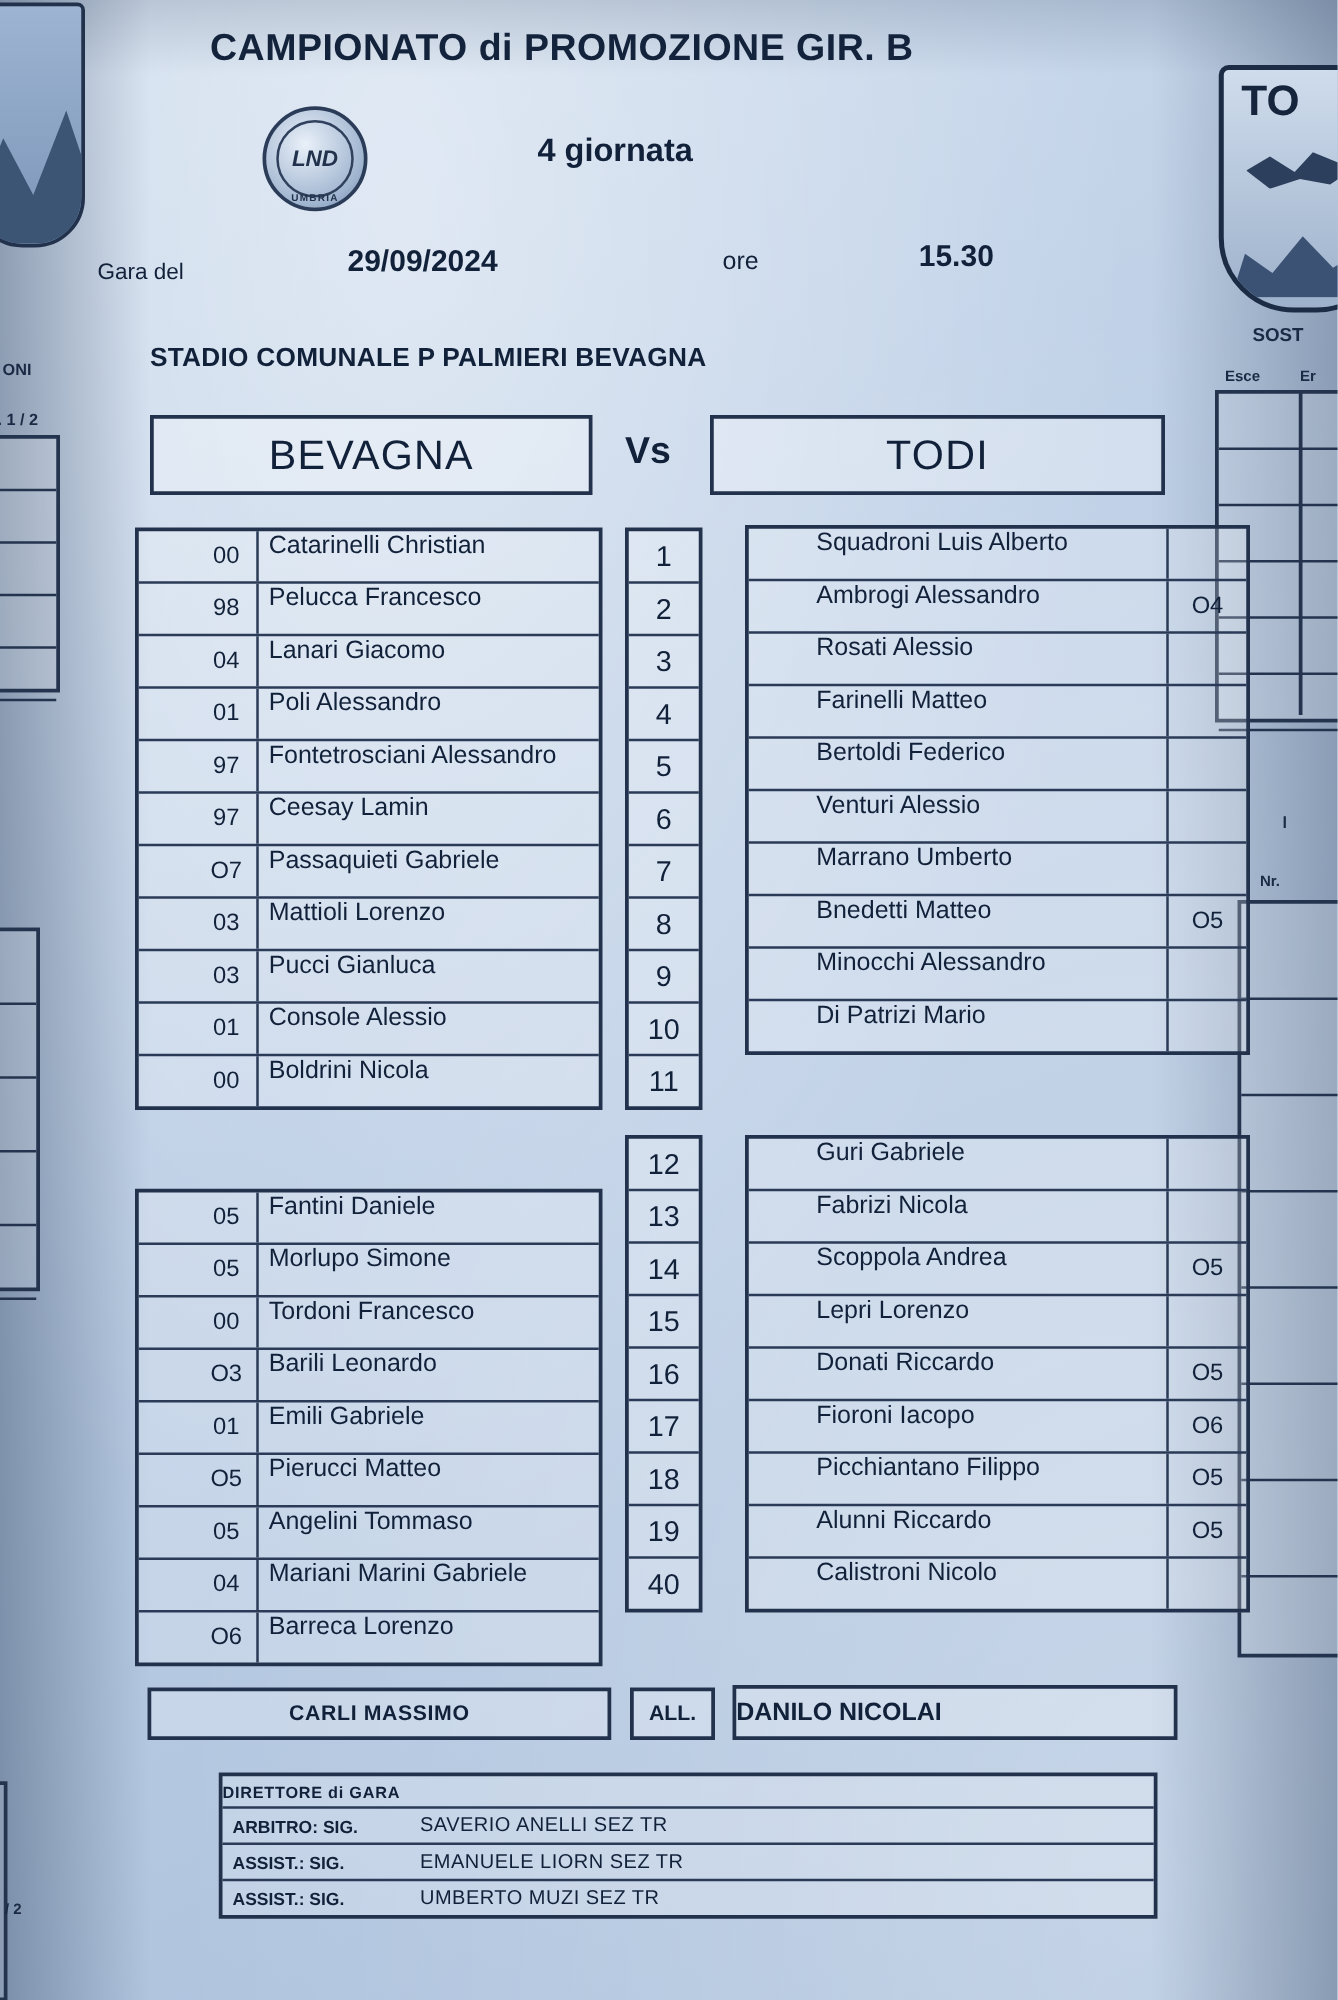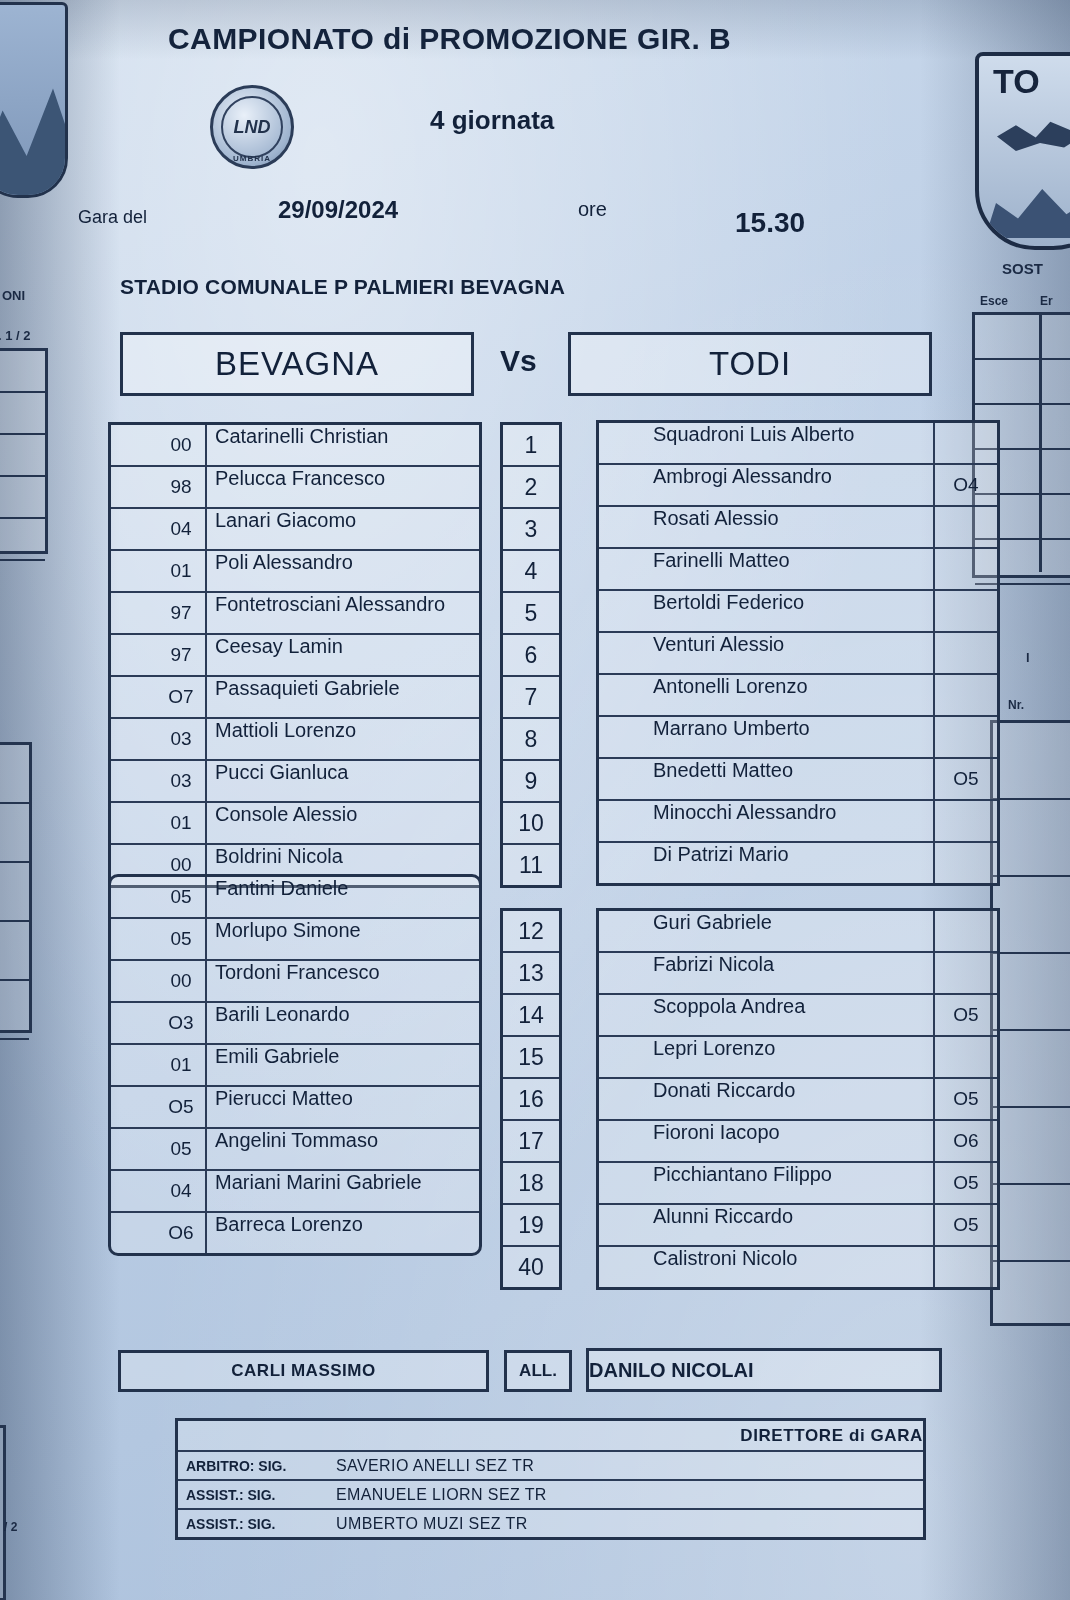--- a/index.html
+++ b/index.html
@@ -58,21 +58,21 @@
   .lnd-sub{
     position:absolute;left:0;right:0;bottom:3px;text-align:center;
     font-size:8px;font-weight:bold;color:#22324c;letter-spacing:1px;
   }
   .giornata{
     position:absolute;left:430px;top:105px;font-size:26px;font-weight:bold;
   }
   .gara-del{position:absolute;left:78px;top:207px;font-size:18px;}
   .gara-date{position:absolute;left:278px;top:196px;font-size:24px;font-weight:bold;}
   .ore-lbl{position:absolute;left:578px;top:198px;font-size:20px;}
-  .ore-val{position:absolute;left:735px;top:207px;font-size:28px;font-weight:bold;}
+  .ore-val{position:absolute;left:735px;top:192px;font-size:24px;font-weight:bold;}
   .stadio{position:absolute;left:120px;top:275px;font-size:21px;font-weight:bold;letter-spacing:.2px;}
 
   
   .crest-left{
     position:absolute;left:-22px;top:2px;width:84px;height:190px;
     background:linear-gradient(180deg,#9db4d2,#7d96b8);
     border:3px solid #22324c;
     border-radius:6px 6px 40px 40px;
     overflow:hidden;
   }
@@ -227,21 +227,21 @@
     display:flex;align-items:center;padding-left:0;
     font-size:20px;font-weight:bold;
   }
 
   
   .dg{
     position:absolute;left:175px;top:1418px;width:745px;
     border:3px solid #22324c;background:rgba(255,255,255,.22);
   }
   .dg-title{
-    text-align:right;font-size:17px;font-weight:bold;letter-spacing:.6px;
+    text-align:left;font-size:13px;font-weight:bold;letter-spacing:.6px;
     padding:5px 0 4px;border-bottom:2px solid #2b3b57;
   }
   .dg-row{
     display:flex;align-items:center;height:27px;border-bottom:2px solid #2b3b57;
   }
   .dg-row:last-child{border-bottom:none;}
   .dg-lbl{width:150px;padding-left:8px;font-size:14px;font-weight:bold;}
   .dg-val{flex:1;font-size:16px;letter-spacing:.4px;}
   .bottom-frag{
     position:absolute;left:4px;top:1520px;font-size:12px;font-weight:bold;color:#1b2a44;
@@ -408,42 +408,38 @@
     </div>
     <div class="row">
       <div class="cell-name">Bertoldi Federico</div>
       <div class="cell-tag"></div>
     </div>
     <div class="row">
       <div class="cell-name">Venturi Alessio</div>
       <div class="cell-tag"></div>
     </div>
     <div class="row">
-      <div class="cell-name">Antonelli Lorenzo</div>
-      <div class="cell-tag"></div>
-    </div>
-    <div class="row">
       <div class="cell-name">Marrano Umberto</div>
       <div class="cell-tag"></div>
     </div>
     <div class="row">
       <div class="cell-name">Bnedetti Matteo</div>
       <div class="cell-tag">O5</div>
     </div>
     <div class="row">
       <div class="cell-name">Minocchi Alessandro</div>
       <div class="cell-tag"></div>
     </div>
     <div class="row">
       <div class="cell-name">Di Patrizi Mario</div>
       <div class="cell-tag"></div>
     </div>
   </div>
 
-<div class="col-home grid w-home" id="subs-home" style="top:874px;border-radius:10px;">
+<div class="col-home grid w-home" id="subs-home" style="top:951px;">
     <div class="row">
       <div class="cell-yr">05</div>
       <div class="cell-name">Fantini Daniele</div>
     </div>
     <div class="row">
       <div class="cell-yr">05</div>
       <div class="cell-name">Morlupo Simone</div>
     </div>
     <div class="row">
       <div class="cell-yr">00</div>

